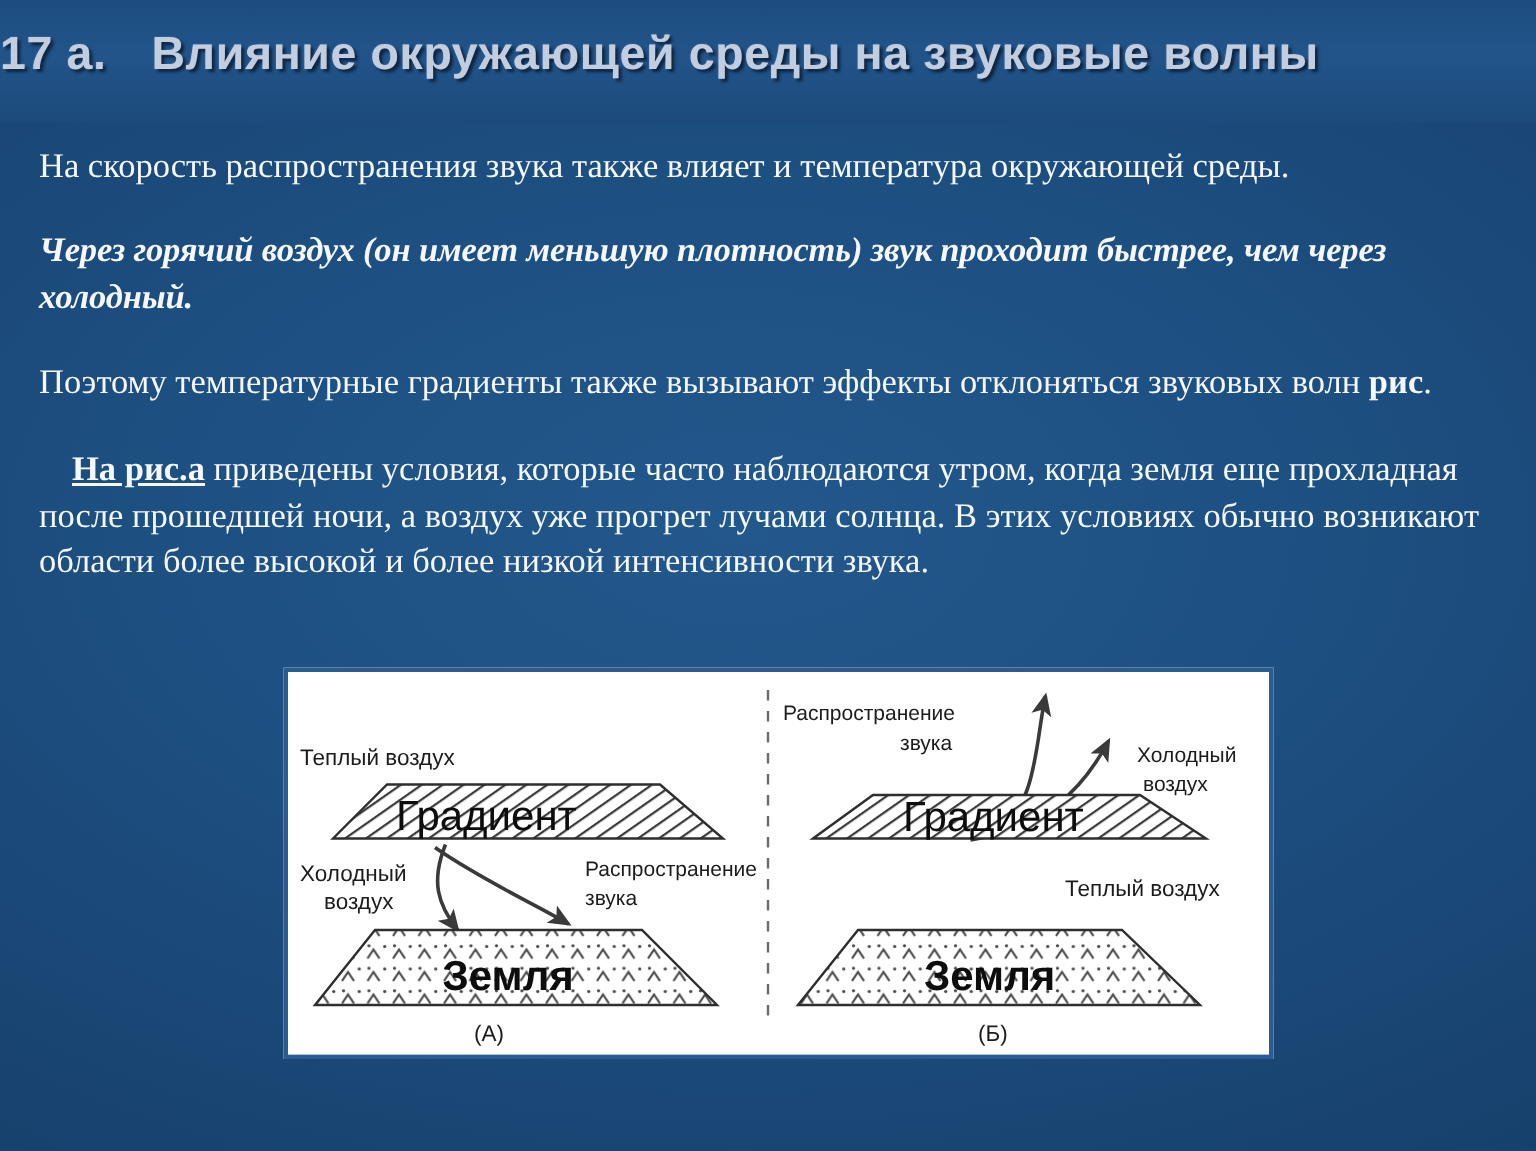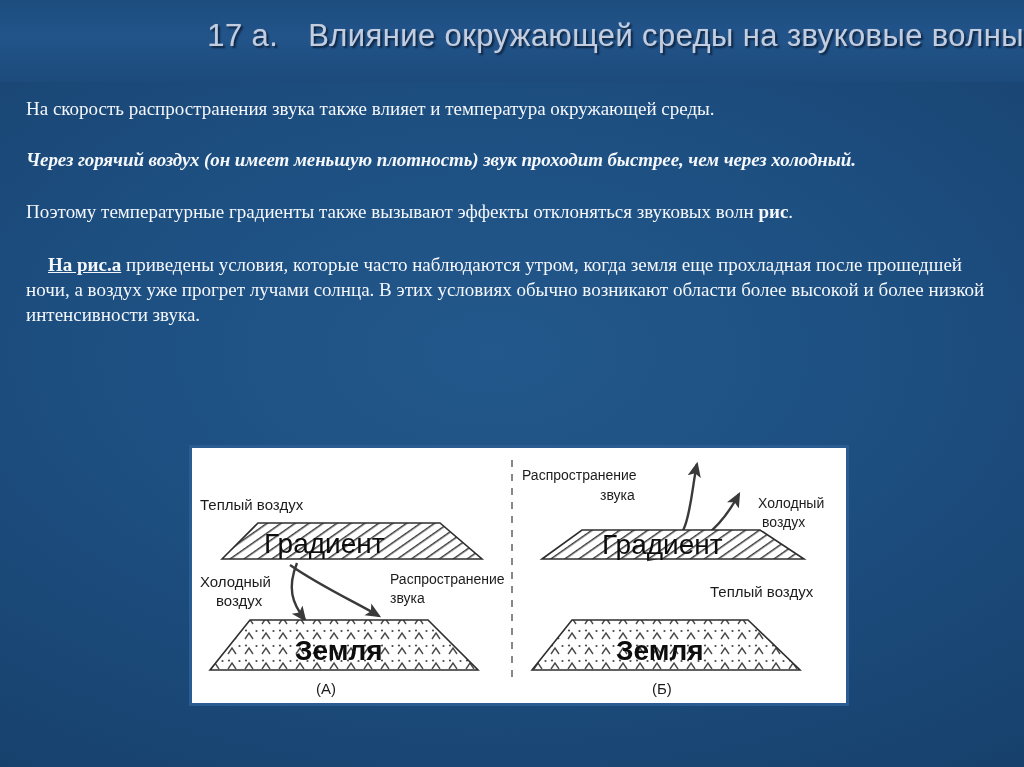--- a/index.html
+++ b/index.html
@@ -31,24 +31,24 @@
     left: 0; top: 0;
     width: 1024px;
     height: 82px;
     background: linear-gradient(180deg, #1d4d7f 0%, #22548a 45%, #1c4a7b 100%);
   }
   #slide-title {
     position: absolute;
     left: 0;
     top: 18px;
     width: 1024px;
-    text-align: right;
+    text-align: left;
     font-family: "Liberation Sans", "DejaVu Sans", sans-serif;
     font-size: 31px;
-    font-weight: 400;
+    font-weight: 700;
     letter-spacing: 0.4px;
     color: #c3cde0;
     text-shadow: 2px 2px 2px rgba(10,28,52,0.85), 0 0 1px rgba(200,215,240,0.4);
     white-space: nowrap;
   }
   #slide-title .num { margin-right: 30px; }
 
   
   #body-text {
     position: absolute;
@@ -59,21 +59,21 @@
   }
   .heading {
     text-align: center;
     font-size: 25px;
     font-weight: bold;
     color: #ffffff;
     margin: 0 0 6px 0;
     letter-spacing: 0.2px;
   }
   .para {
-    font-size: 19px;
+    font-size: 23px;
     line-height: 1.32;
     color: #f4f7fb;
     margin: 0;
     text-align: left;
   }
   .p-intro { margin-top: 4px; }
   .p-italic {
     margin-top: 26px;
     font-style: italic;
     font-weight: bold;

